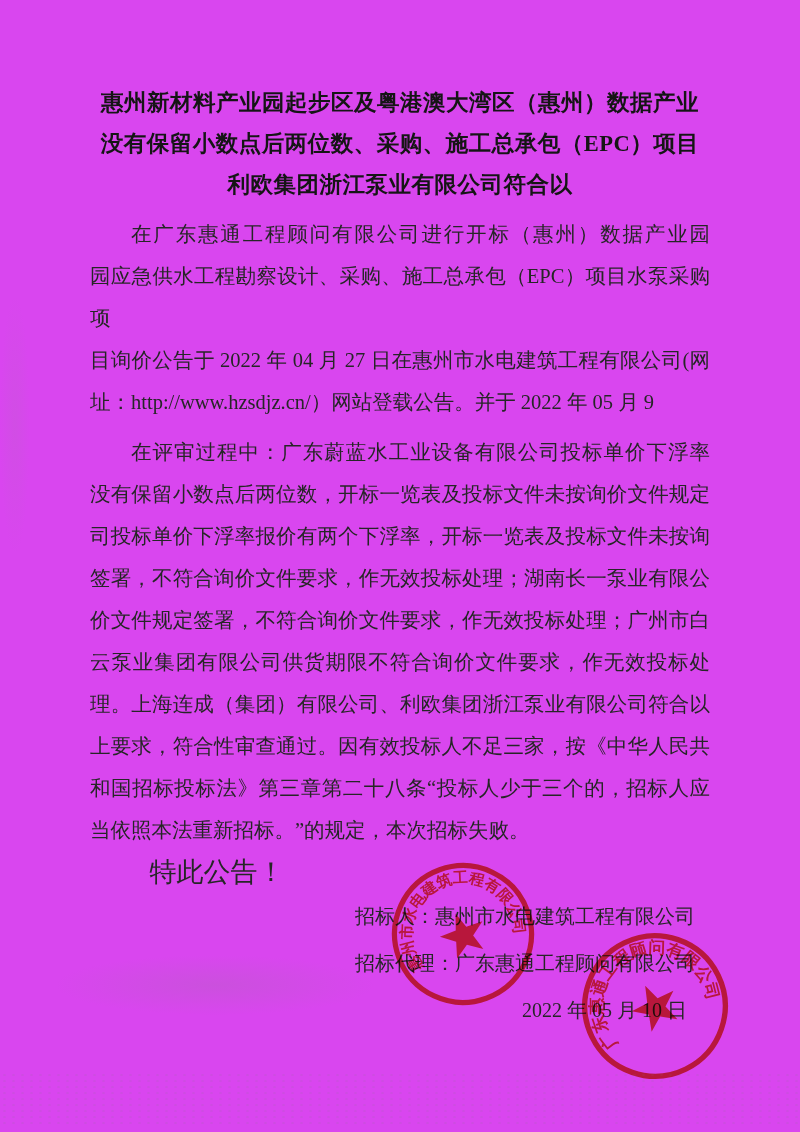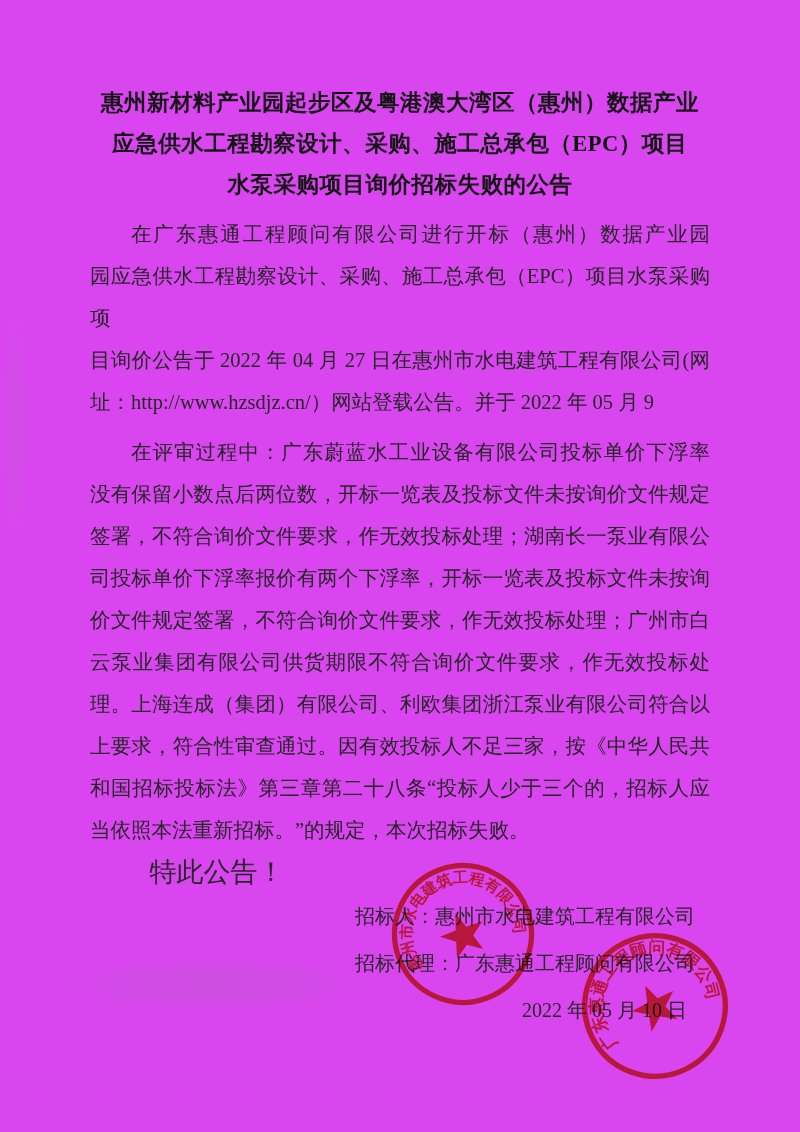--- a/index.html
+++ b/index.html
@@ -90,38 +90,38 @@
 </head>
 <body>
 
 <div class="page">
 
   <div class="content">
 
     <div class="title">
 
     <div class="title-line">惠州新材料产业园起步区及粤港澳大湾区（惠州）数据产业</div>
-        <div class="title-line">应急供水工程勘察设计、采购、施工总承包（EPC）项目</div>
-        <div class="title-line">水泵采购项目询价招标失败的公告</div>
+        <div class="title-line">没有保留小数点后两位数、采购、施工总承包（EPC）项目</div>
+        <div class="title-line">利欧集团浙江泵业有限公司符合以</div>
       </div>
 
     <div class="para para-1">
 
     <div class="line">在广东惠通工程顾问有限公司进行开标（惠州）数据产业园</div>
         <div class="line">园应急供水工程勘察设计、采购、施工总承包（EPC）项目水泵采购项</div>
         <div class="line">目询价公告于 2022 年 04 月 27 日在惠州市水电建筑工程有限公司(网</div>
         <div class="line">址：http://www.hzsdjz.cn/）网站登载公告。并于 2022 年 05 月 9</div>
       </div>
 
     <div class="para para-2">
 
     <div class="line">在评审过程中：广东蔚蓝水工业设备有限公司投标单价下浮率</div>
         <div class="line">没有保留小数点后两位数，开标一览表及投标文件未按询价文件规定</div>
+        <div class="line">司投标单价下浮率报价有两个下浮率，开标一览表及投标文件未按询</div>
         <div class="line">签署，不符合询价文件要求，作无效投标处理；湖南长一泵业有限公</div>
-        <div class="line">司投标单价下浮率报价有两个下浮率，开标一览表及投标文件未按询</div>
         <div class="line">价文件规定签署，不符合询价文件要求，作无效投标处理；广州市白</div>
         <div class="line">云泵业集团有限公司供货期限不符合询价文件要求，作无效投标处</div>
         <div class="line">理。上海连成（集团）有限公司、利欧集团浙江泵业有限公司符合以</div>
         <div class="line">上要求，符合性审查通过。因有效投标人不足三家，按《中华人民共</div>
         <div class="line">和国招标投标法》第三章第二十八条“投标人少于三个的，招标人应</div>
         <div class="line">当依照本法重新招标。”的规定，本次招标失败。</div>
       </div>
 
     <div class="closing">特此公告！</div>
 

